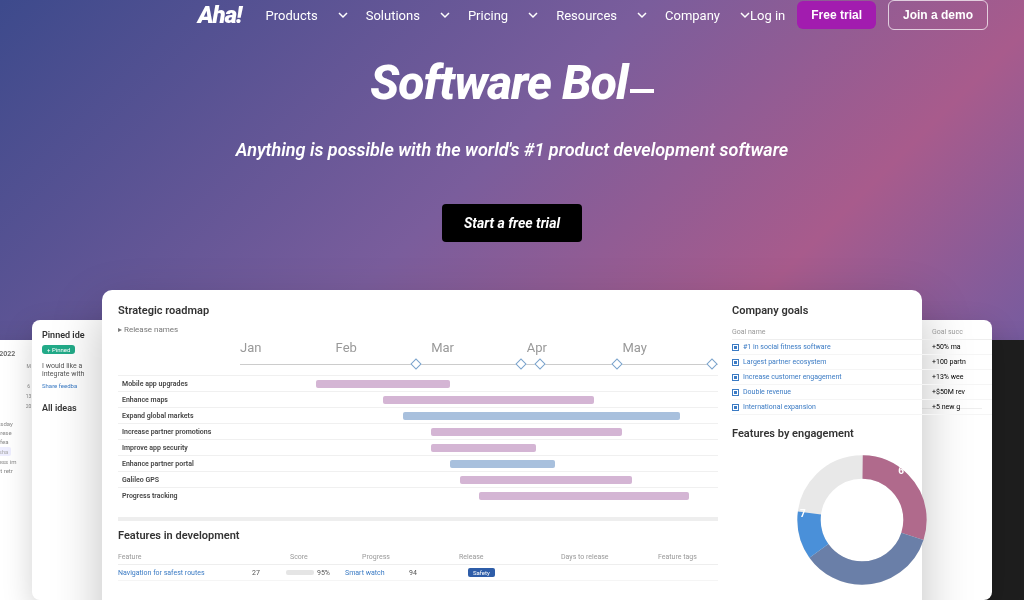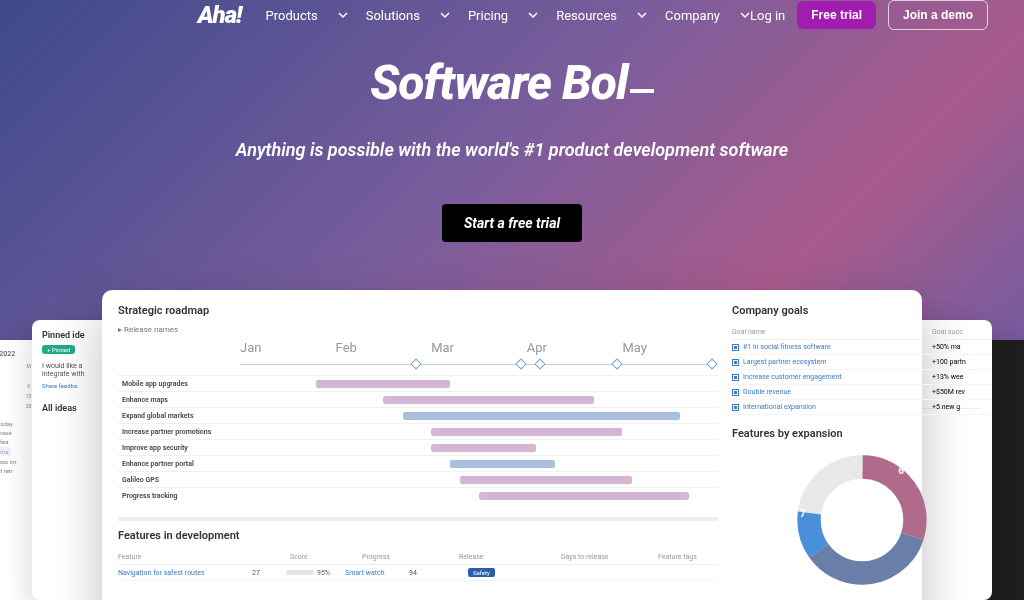--- a/index.html
+++ b/index.html
@@ -310,21 +310,21 @@
               <span class="goal-name"><span class="flag"></span>Double revenue</span>
               <span>+$50M rev</span>
             </div>
             <div class="goal-row">
               <span class="goal-name"><span class="flag"></span>International expansion</span>
               <span>+5 new g</span>
             </div>
           </div>
       </div>
       <div>
-        <div class="panel-title">Features by expansion</div>
+        <div class="panel-title">Features by engagement</div>
         <div class="donut-wrap">
           <svg class="donut" viewBox="0 0 42 42">
             <circle cx="21" cy="21" r="15.9" fill="none" stroke="#e8e8e8" stroke-width="7"></circle>
             <circle cx="21" cy="21" r="15.9" fill="none" stroke="#b06a8c" stroke-width="7" stroke-dasharray="30 70" stroke-dashoffset="25"></circle>
             <circle cx="21" cy="21" r="15.9" fill="none" stroke="#6a7fa8" stroke-width="7" stroke-dasharray="35 65" stroke-dashoffset="-5"></circle>
             <circle cx="21" cy="21" r="15.9" fill="none" stroke="#4a90d9" stroke-width="7" stroke-dasharray="12 88" stroke-dashoffset="-40"></circle>
           </svg>
           <span class="donut-label" style="top:15px;right:28px">6</span>
           <span class="donut-label" style="top:58px;left:8px">7</span>
         </div>

